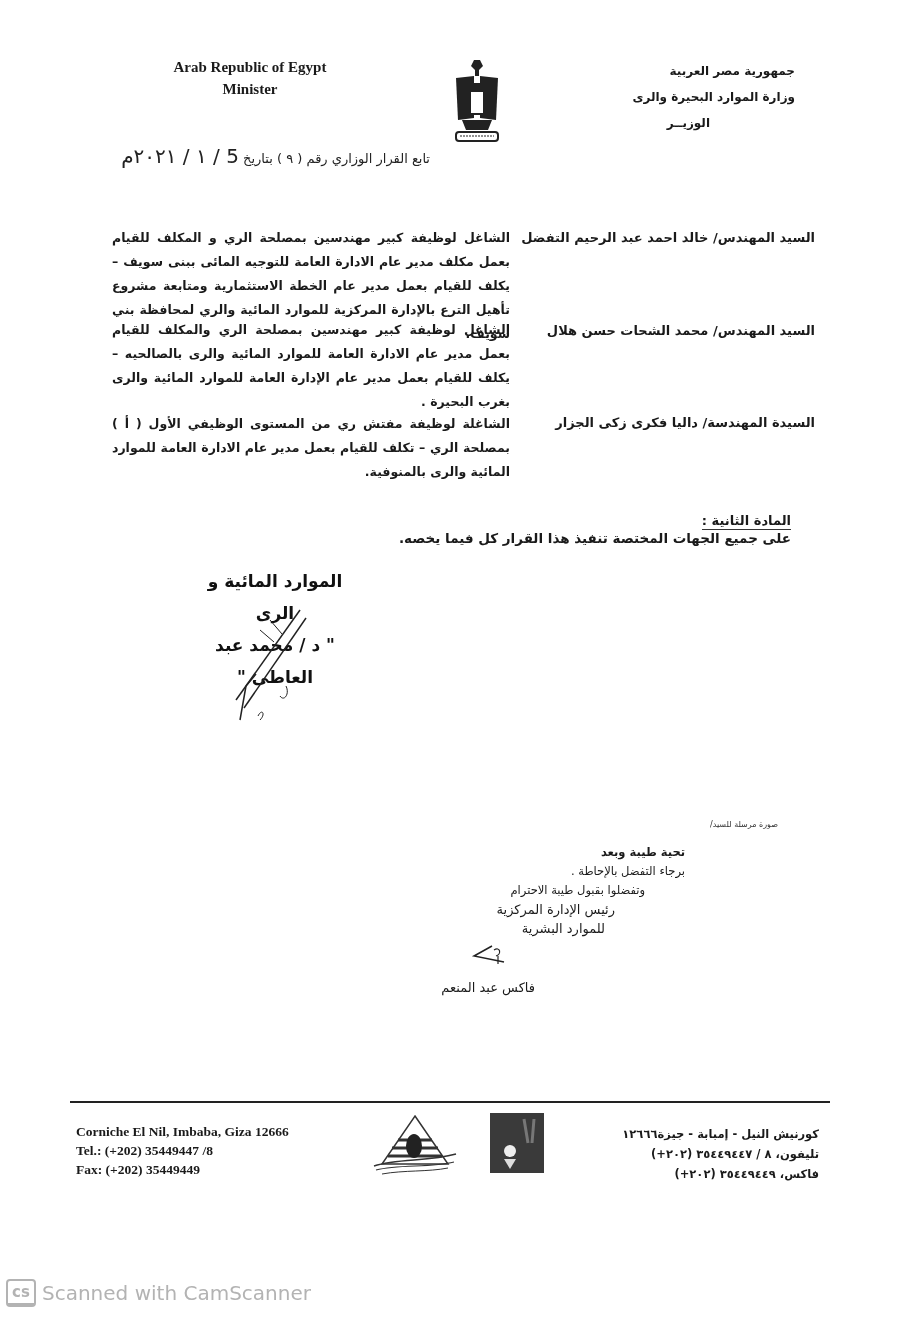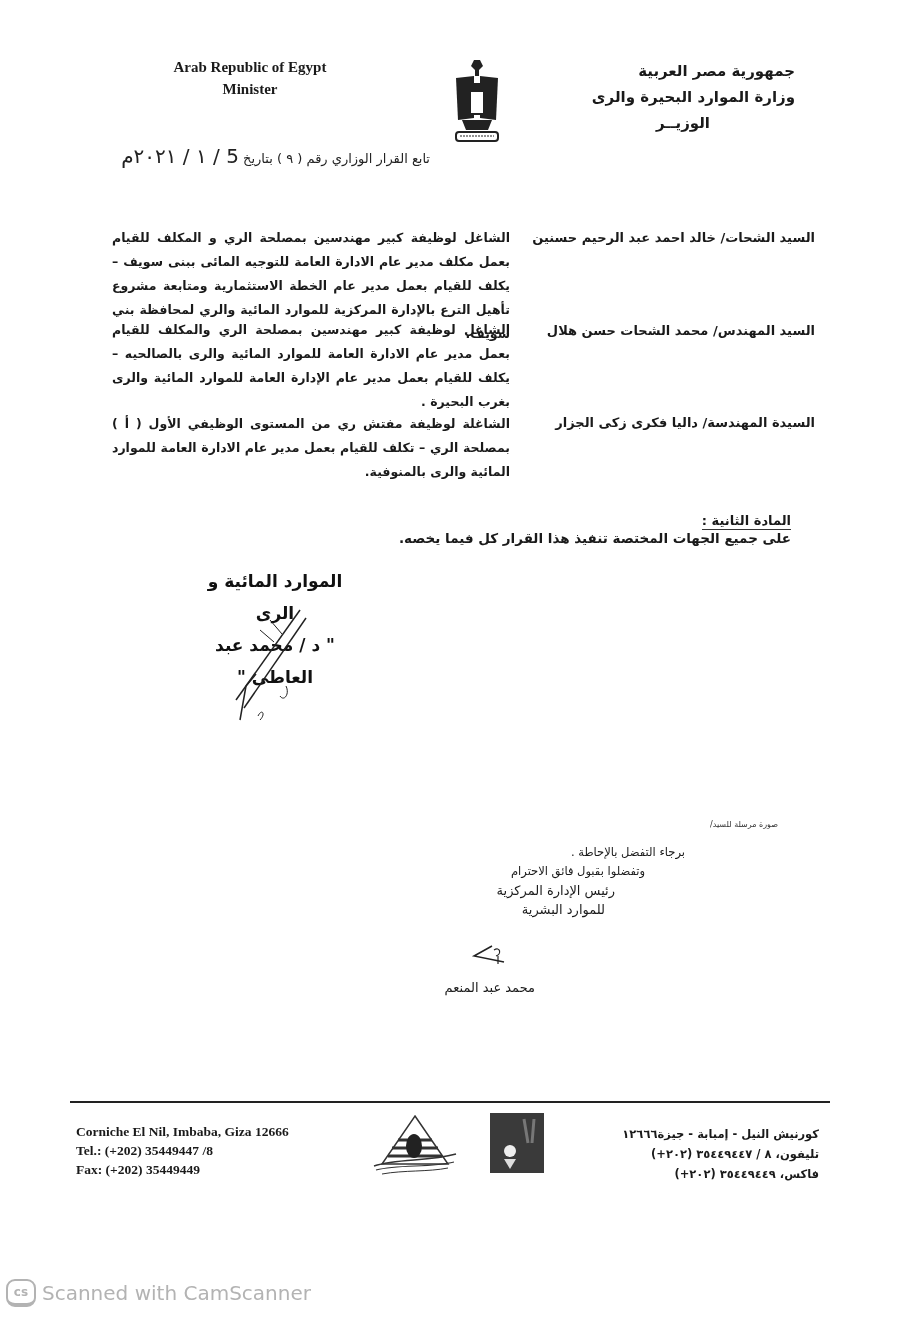--- a/index.html
+++ b/index.html
@@ -7,21 +7,21 @@
       width: 903px; height: 1317px; background: #ffffff; position: relative;
       overflow: hidden; font-family: "DejaVu Serif", serif; color: #111;
     }
     .abs { position: absolute; }
     .en-head {
       left: 70px; top: 56px; width: 360px; text-align: center;
       font-family: "Liberation Serif", serif; font-weight: bold; font-size: 15px; line-height: 22px; color: #1a1a1a;
     }
     .ar-head {
       right: 108px; top: 58px; width: 300px; text-align: center; direction: rtl;
-      font-family: "DejaVu Sans", sans-serif; font-weight: bold; font-size: 15px; line-height: 26px; color: #1a1a1a;
+      font-family: "DejaVu Sans", sans-serif; font-weight: bold; font-size: 12px; line-height: 26px; color: #1a1a1a;
     }
     .ar-head .l1, .ar-head .l2 { text-align: right; }
     .ar-head .l3 { text-align: right; padding-right: 85px; }
     .emblem { left: 452px; top: 58px; width: 50px; height: 86px; }
     .ref-line {
       left: 70px; top: 144px; width: 360px; direction: rtl; text-align: right;
       font-family: "DejaVu Sans", sans-serif; font-size: 13px; color: #222;
     }
     .ref-line .date { font-size: 20px; font-family: "DejaVu Sans", sans-serif; letter-spacing: 2px; }
     .entry-name {
@@ -68,22 +68,22 @@
       right: 84px; top: 1124px; width: 260px; direction: rtl; text-align: right;
       font-family: "DejaVu Sans", sans-serif; font-weight: bold; font-size: 11.5px; line-height: 20px; color: #1a1a1a;
     }
     .logo-pyramid { left: 368px; top: 1112px; width: 94px; height: 64px; }
     .logo-square { left: 490px; top: 1113px; width: 54px; height: 60px; background: #3a3a3a; }
     .watermark {
       left: 6px; top: 1279px; display: flex; align-items: center; gap: 6px;
       font-family: "DejaVu Sans", sans-serif; font-size: 20px; color: #b3b3b3;
     }
     .watermark .cs {
-      width: 26px; height: 22px; border: 2px solid #b3b3b3; border-bottom-width: 4px; border-radius: 9px;
-      font-size: 12px; font-weight: bold; display: flex; align-items: center; justify-content: center; color: #b3b3b3;
+      width: 26px; height: 22px; border: 2px solid #b3b3b3; border-bottom-width: 4px; border-radius: 4px;
+      font-size: 15px; font-weight: bold; display: flex; align-items: center; justify-content: center; color: #b3b3b3;
     }
   </style>
 </head>
 <body>
 
 <div class="abs en-head">
   <div>Arab Republic of  Egypt</div>
   <div>Minister</div>
 </div>
 
@@ -104,21 +104,21 @@
   <div class="l1">جمهورية مصر العربية</div>
   <div class="l2">وزارة الموارد البحيرة والرى</div>
   <div class="l3">الوزيــر</div>
 </div>
 
 <div class="abs ref-line">
   <span>تابع القرار الوزاري رقم (  ٩  ) بتاريخ</span>
   <span class="date">5 / ١ / ٢٠٢١م</span>
 </div>
 
-<div class="abs entry-name" style="top:230px;">السيد الشحات/  خالد احمد عبد الرحيم حسنين</div>
+<div class="abs entry-name" style="top:230px;">السيد المهندس/  خالد احمد عبد الرحيم التفضل</div>
 <div class="abs entry-desc" style="top:226px;">الشاغل لوظيفة كبير مهندسين بمصلحة الري و المكلف للقيام بعمل مكلف مدير عام الادارة العامة للتوجيه المائى ببنى سويف – يكلف للقيام بعمل مدير عام الخطة الاستثمارية ومتابعة مشروع تأهيل الترع بالإدارة المركزية للموارد المائية والري لمحافظة بني سويف.</div>
 
 <div class="abs entry-name" style="top:323px;">السيد المهندس/  محمد الشحات حسن هلال</div>
 <div class="abs entry-desc" style="top:318px;">الشاغل لوظيفة كبير مهندسين بمصلحة الري والمكلف للقيام بعمل مدير عام الادارة العامة للموارد المائية والرى بالصالحيه – يكلف للقيام بعمل مدير عام الإدارة العامة للموارد المائية والرى بغرب البحيرة .</div>
 
 <div class="abs entry-name" style="top:415px;">السيدة المهندسة/ داليا فكرى زكى الجزار</div>
 <div class="abs entry-desc" style="top:412px;">الشاغلة لوظيفة مفتش ري من المستوى الوظيفي الأول ( أ ) بمصلحة الري – تكلف للقيام بعمل مدير عام الادارة العامة للموارد المائية والرى بالمنوفية.</div>
 
 <div class="abs article">
   <div><span class="title">المادة الثانية :</span></div>
@@ -135,32 +135,33 @@
     <path d="M44 118 L106 28" stroke="#222" stroke-width="1.5" fill="none"></path>
     <path d="M40 130 L46 96 M46 96 L56 84" stroke="#222" stroke-width="1.5" fill="none"></path>
     <path d="M60 40 L74 52 M70 30 L82 44" stroke="#222" stroke-width="1" fill="none"></path>
     <path d="M58 126 C62 118 66 124 60 130" stroke="#222" stroke-width="1" fill="none"></path>
     <path d="M86 96 C90 104 84 112 80 106" stroke="#222" stroke-width="1" fill="none"></path>
   </svg>
 </div>
 
 <div class="abs copy-label">صورة مرسلة للسيد/</div>
 <div class="abs hr-letter">
+  <div class="greet">تحية طيبة وبعد</div>
   <div class="ind1">برجاء التفضل بالإحاطة .</div>
-  <div class="ind2">وتفضلوا بقبول فائق الاحترام</div>
+  <div class="ind2">وتفضلوا بقبول طيبة الاحترام</div>
   <div class="ind3">رئيس الإدارة المركزية</div>
   <div class="ind4">للموارد البشرية</div>
 </div>
 <div class="abs hr-sig">
   <svg width="40" height="26" viewBox="0 0 40 26">
     <path d="M22 4 L4 14 L34 20" stroke="#222" stroke-width="1.5" fill="none"></path>
     <path d="M24 8 C30 4 32 12 26 14 M28 14 L28 22" stroke="#222" stroke-width="1.2" fill="none"></path>
   </svg>
 </div>
-<div class="abs hr-name">محمد عبد المنعم</div>
+<div class="abs hr-name">فاكس عبد المنعم</div>
 
 <div class="abs footer-rule"></div>
 <div class="abs footer-en">
   <div>Corniche El Nil, Imbaba, Giza 12666</div>
   <div>Tel.: (+202) 35449447 /8</div>
   <div>Fax: (+202) 35449449</div>
 </div>
 <div class="abs logo-pyramid">
   <svg width="94" height="64" viewBox="0 0 94 64">
     <path d="M47 4 L80 52 L14 52 Z" fill="#fff" stroke="#333" stroke-width="1.5"></path>

